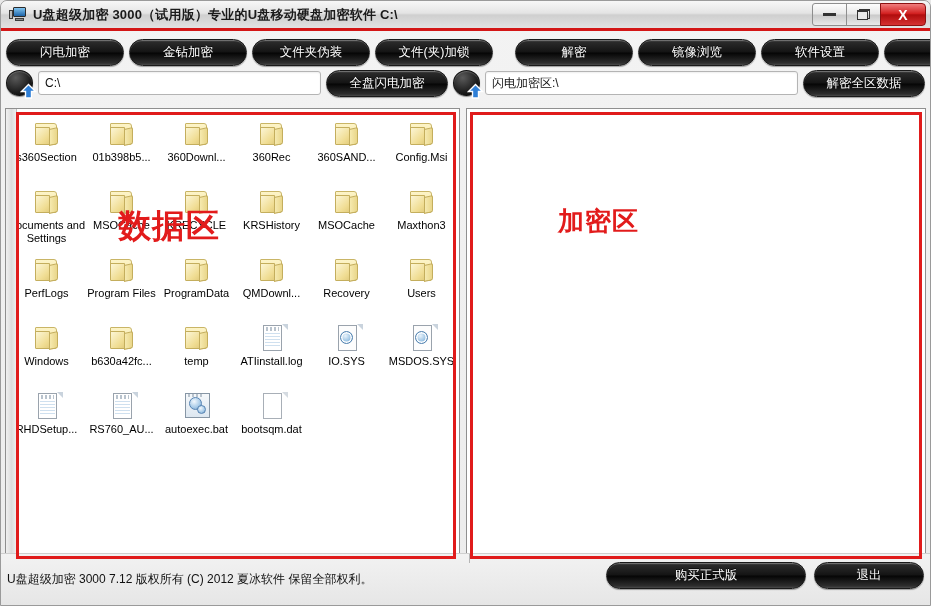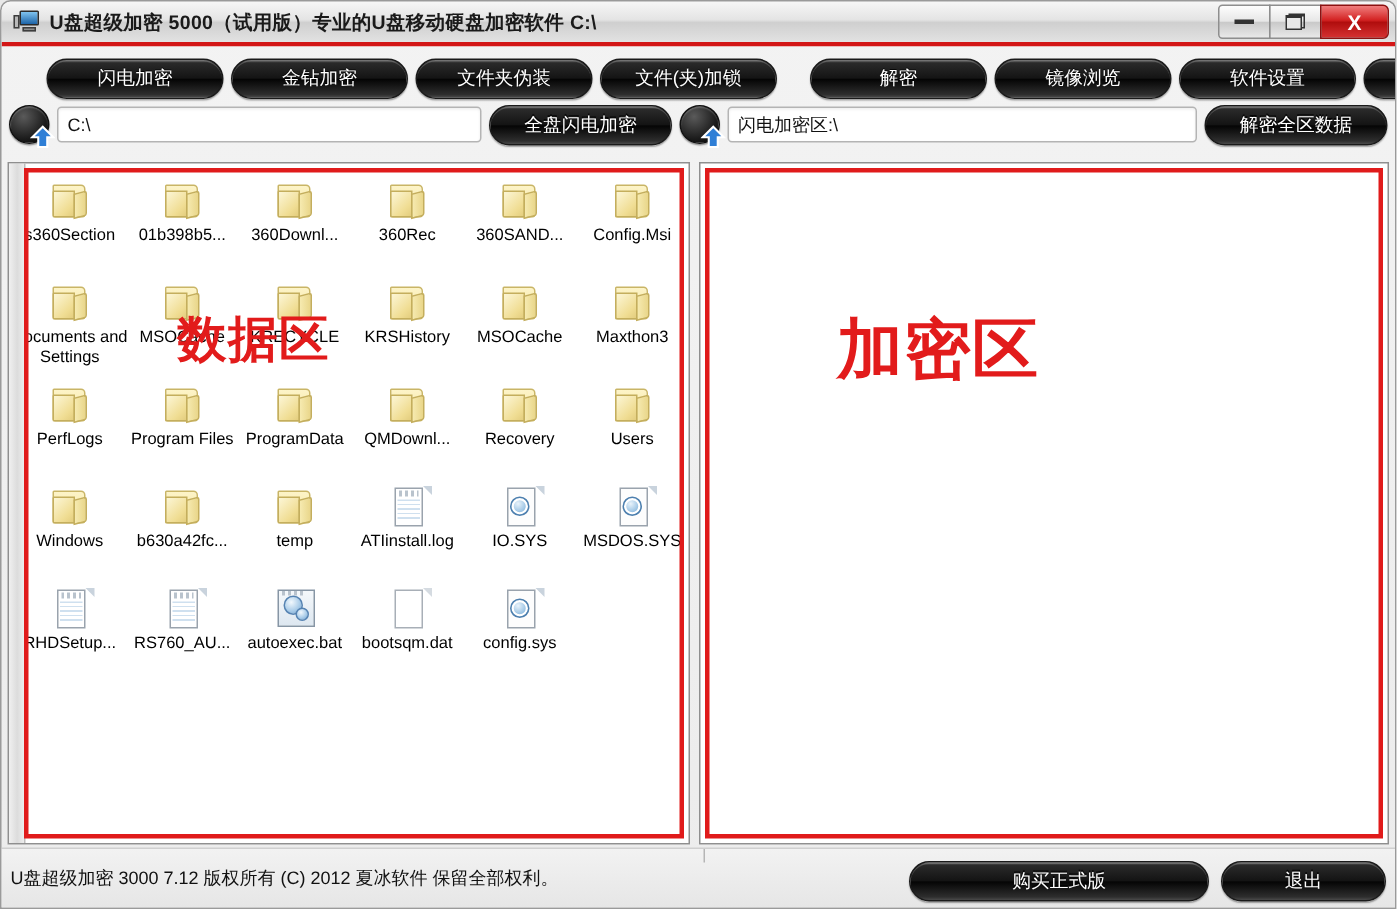--- a/index.html
+++ b/index.html
@@ -82,21 +82,20 @@
     content:""; position:absolute; left:0; bottom:0;
     width:9px; height:7px; border:1px solid #333; border-top-width:2px;
     background:#e9e9e9;
   }
 
   
   .toolbar {
     display: flex; align-items: center;
     padding: 6px 5px 0 5px; gap: 5px;
     height: 36px;
-    margin-left: 25px;
   }
   .btn {
     height: 27px;
     border-radius: 14px;
     background: linear-gradient(to bottom,#5c5c5c 0%,#2a2a2a 8%,#141414 48%,#050505 52%,#2e2e2e 92%,#4a4a4a 100%);
     border: 1px solid #1a1a1a;
     box-shadow: 0 1px 1px rgba(0,0,0,.35), inset 0 1px 0 rgba(255,255,255,.18);
     color: #fff; font-size: 12.5px;
     display: flex; align-items: center; justify-content: center;
     cursor: pointer; user-select: none;
@@ -281,26 +280,26 @@
 
   .watermark {
     position: absolute;
     color: #e21b1b; font-weight: bold;
     font-family: Liberation Serif, serif;
     pointer-events: none; z-index: 6;
     letter-spacing: 1px;
     margin-left: 32px;
   }
   .wm-left { left: 85px; top: 203px; font-size: 33px; }
-  .wm-right { left: 525px; top: 203px; font-size: 44px; }
+  .wm-right { left: 525px; top: 203px; font-size: 26px; }
 
   
   .footer {
     position: absolute; left: 0; right: 0; bottom: 0;
-    height: 40px;
+    height: 52px;
     background: linear-gradient(to bottom,#f2f2f2,#e6e6e6);
     border-top: 1px solid #cfcfcf;
     display: flex; align-items: center;
   }
   .status {
     font-size: 12px; color: #111;
     margin-left: 6px; white-space: nowrap;
   }
   .footer-btns {
     position: absolute; right: 6px; top: 8px;
@@ -318,21 +317,21 @@
 <body>
 
 <div class="window">
 
   <div class="titlebar">
     <div class="title-icon">
       <div class="tower"></div>
       <div class="mon"></div>
       <div class="base"></div>
     </div>
-    <div class="title-text">U盘超级加密 5000（试用版）专业的U盘移动硬盘加密软件 C:\</div>
+    <div class="title-text">U盘超级加密 3000（试用版）专业的U盘移动硬盘加密软件 C:\</div>
     <div class="winbtns">
       <div class="winbtn min">
         <span class="glyph-min"></span>
       </div>
       <div class="winbtn max">
         <span class="glyph-max"></span>
       </div>
       <div class="winbtn close">
         <span>X</span>
       </div>
@@ -599,28 +598,20 @@
               </span>
               <span class="filelabel">autoexec.bat</span>
             </div>
             <div class="fileitem">
               <span class="fileicon ico-blank">
                 <span class="sheet"></span>
                 <span class="corner"></span>
               </span>
               <span class="filelabel">bootsqm.dat</span>
             </div>
-            <div class="fileitem">
-              <span class="fileicon ico-sys">
-                <span class="sheet"></span>
-                <span class="corner"></span>
-                <span class="gear"></span>
-              </span>
-              <span class="filelabel">config.sys</span>
-            </div>
           </div>
       </div>
       <div class="redbox"></div>
     </div>
 
     <div class="panel panel-right">
       <div class="filearea">
         <div class="filegrid" id="right-file-grid"></div>
       </div>
       <div class="redbox"></div>

